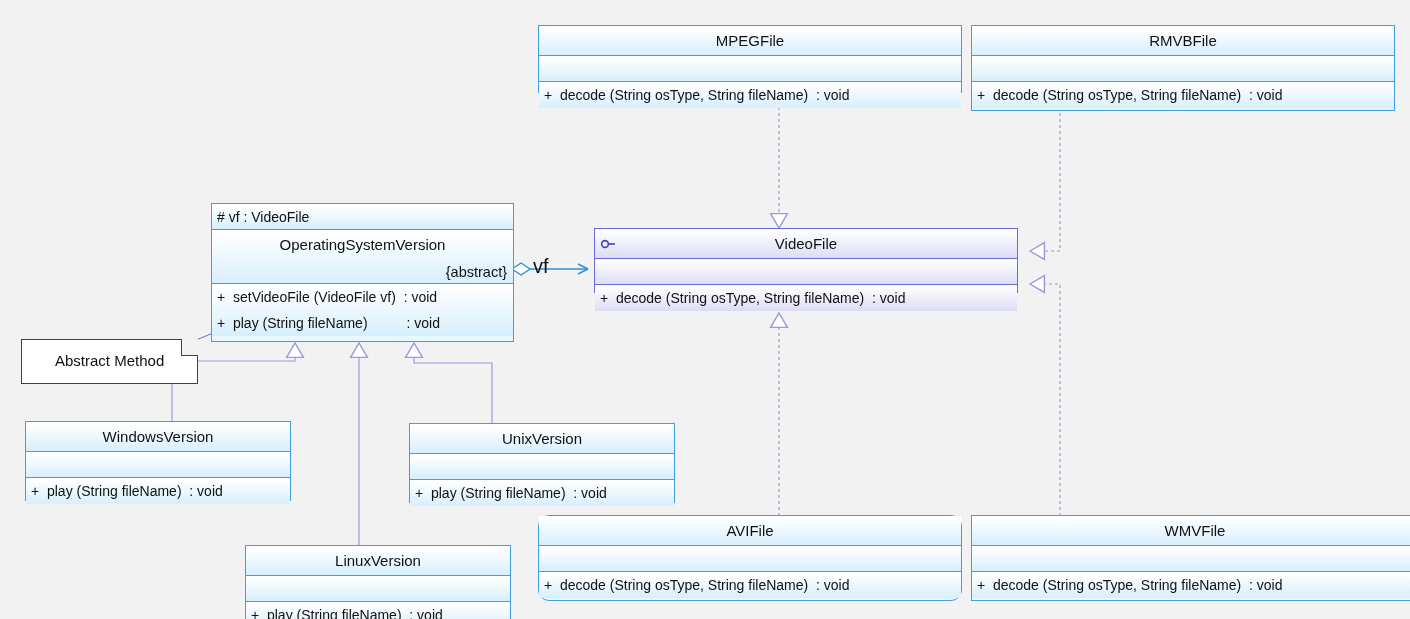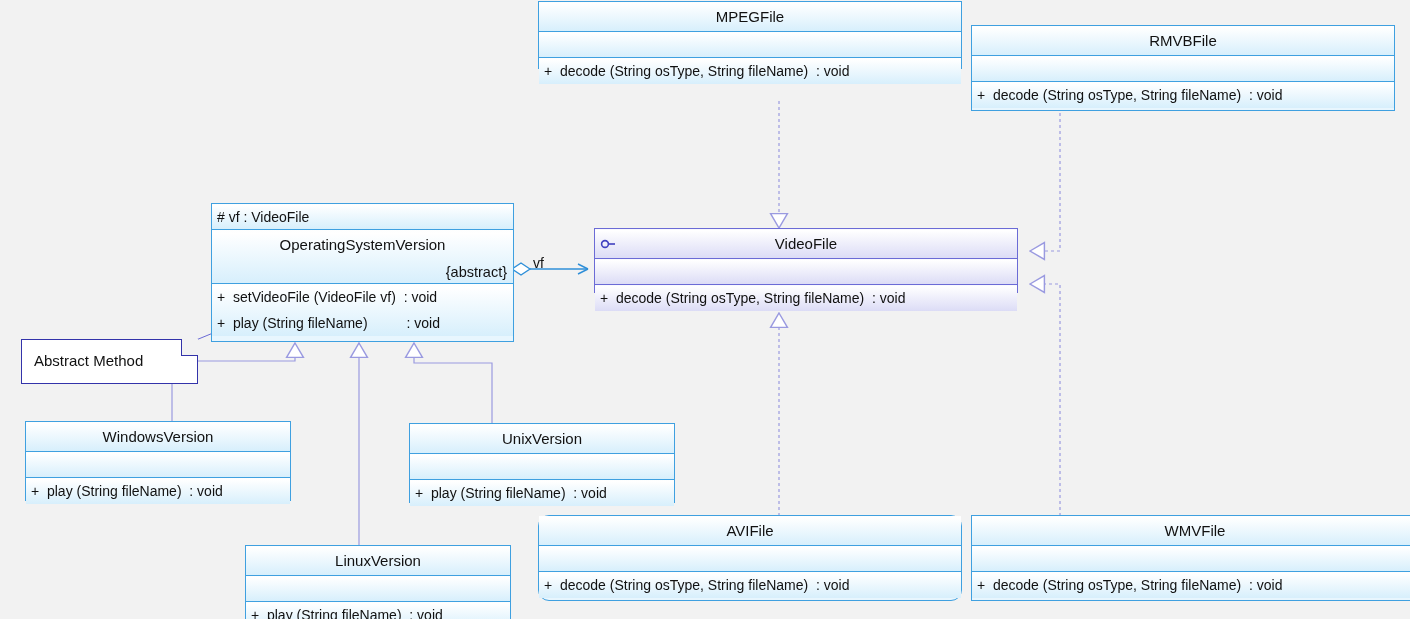--- a/index.html
+++ b/index.html
@@ -92,37 +92,38 @@
   }
 
   
   .uml-note {
     position: absolute;
     box-sizing: border-box;
     background: #ffffff;
     border: 1px solid #3333aa;
     font-size: 15px;
     color: #111;
+    padding-left: 21px;
   }
   .uml-note .note-text {
     padding: 12px 10px 0 12px;
   }
   .note-fold {
     position: absolute;
     right: -1px;
     top: -1px;
     width: 16px;
     height: 16px;
     background: #f2f2f2;
     border-left: 1px solid #3333aa;
     border-bottom: 1px solid #3333aa;
   }
   .assoc-label {
     position: absolute;
-    font-size: 14px;
+    font-size: 20px;
     color: #111;
   }
 </style>
 </head>
 <body>
 
 <div id="canvas">
 
   <svg class="edges" viewBox="0 0 1410 619" xmlns="http://www.w3.org/2000/svg">
     <defs>
@@ -170,21 +171,21 @@
       <path d="M530,269 L521,263 L512,269 L521,275 Z" fill="#ffffff" stroke="#2f8fd8" stroke-width="1.4"></path>
       <path d="M588,269 L578,264" fill="none" stroke="#2f8fd8" stroke-width="1.4"></path>
       <path d="M588,269 L578,274" fill="none" stroke="#2f8fd8" stroke-width="1.4"></path>
     </g>
 
     <g>
       <line x1="196" y1="340" x2="240" y2="322" stroke="#6b6bd6" stroke-width="1"></line>
     </g>
   </svg>
 
-  <div class="uml-class" style="left:538px; top:1px; width:424px; height:68px;">
+  <div class="uml-class" style="left:538px; top:25px; width:424px; height:68px;">
     <div class="compartment c-name">MPEGFile</div>
     <div class="compartment c-attrs c-empty"></div>
     <div class="compartment c-ops">
       <div class="row">+  decode (String osType, String fileName)  : void</div>
     </div>
   </div>
 
   <div class="uml-class" style="left:971px; top:25px; width:424px; height:86px;">
     <div class="compartment c-name">RMVBFile</div>
     <div class="compartment c-attrs c-empty"></div>

